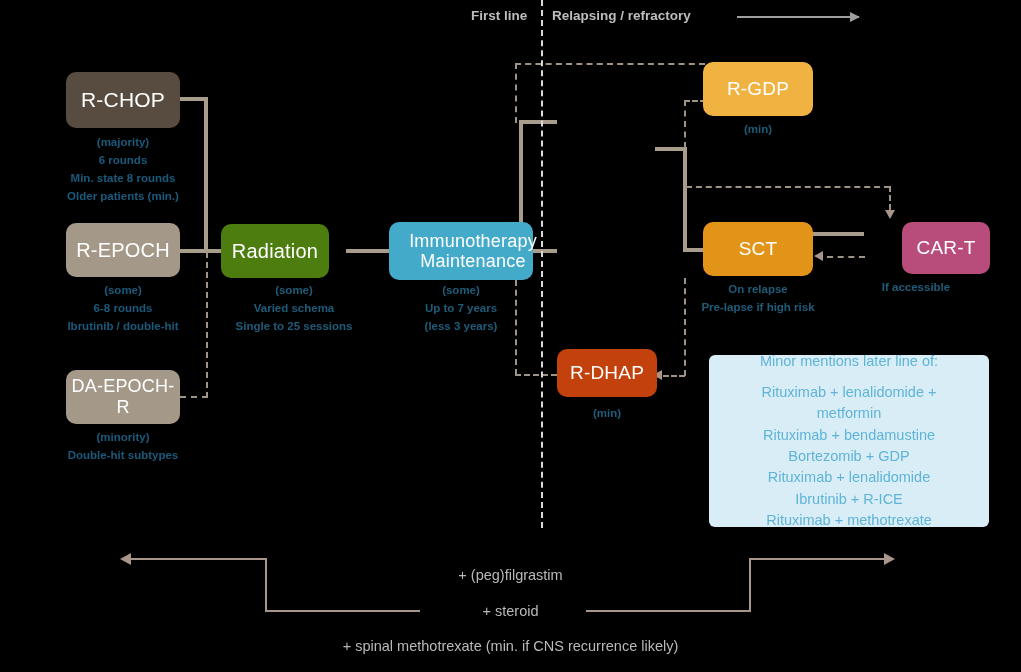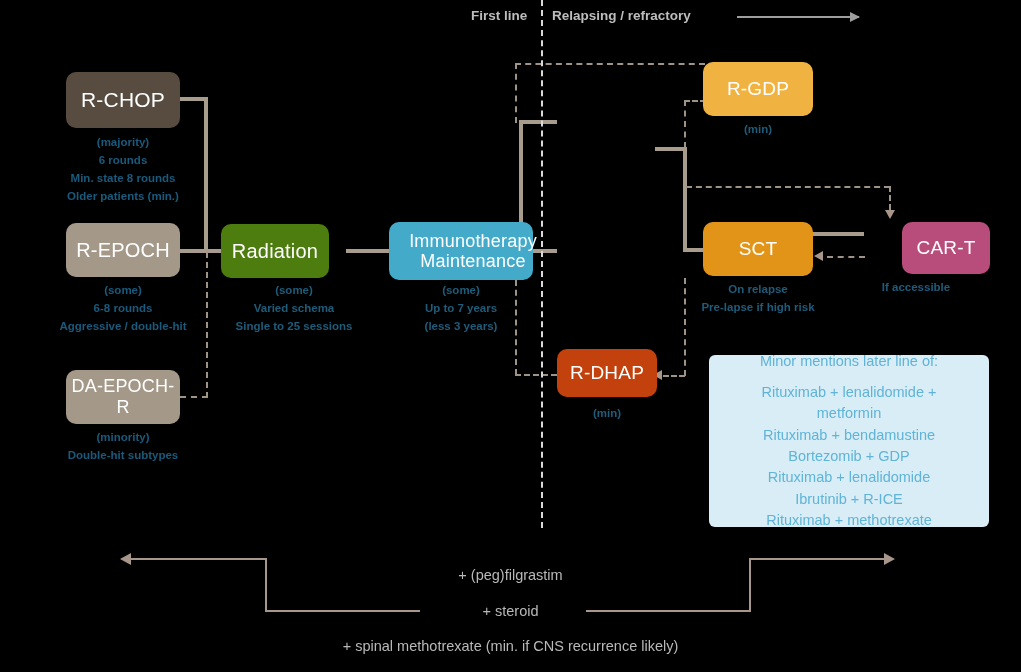--- a/index.html
+++ b/index.html
@@ -123,21 +123,21 @@
     <div>(majority)</div>
     <div>6 rounds</div>
     <div>Min. state 8 rounds</div>
     <div>Older patients (min.)</div>
   </div>
 
   <div class="node" id="n-repoch" style="left:66px;top:223px;width:114px;height:54px;background:#a49889;font-size:20px;">R-EPOCH</div>
   <div class="cap left" style="left:28px;top:281px;width:190px;">
     <div>(some)</div>
     <div>6-8 rounds</div>
-    <div>Aggressive / double-hit</div>
+    <div>Ibrutinib / double-hit</div>
   </div>
 
   <div class="node" id="n-daepoch" style="left:66px;top:370px;width:114px;height:54px;background:#a49889;font-size:18px;">DA-EPOCH-R</div>
   <div class="cap left" style="left:28px;top:428px;width:190px;">
     <div>(minority)</div>
     <div>Double-hit subtypes</div>
   </div>
 
   <div class="node" id="n-radiation" style="left:221px;top:224px;width:108px;height:54px;background:#4d7c0f;font-size:20px;">Radiation</div>
   <div class="cap" style="left:215px;top:281px;width:158px;">

